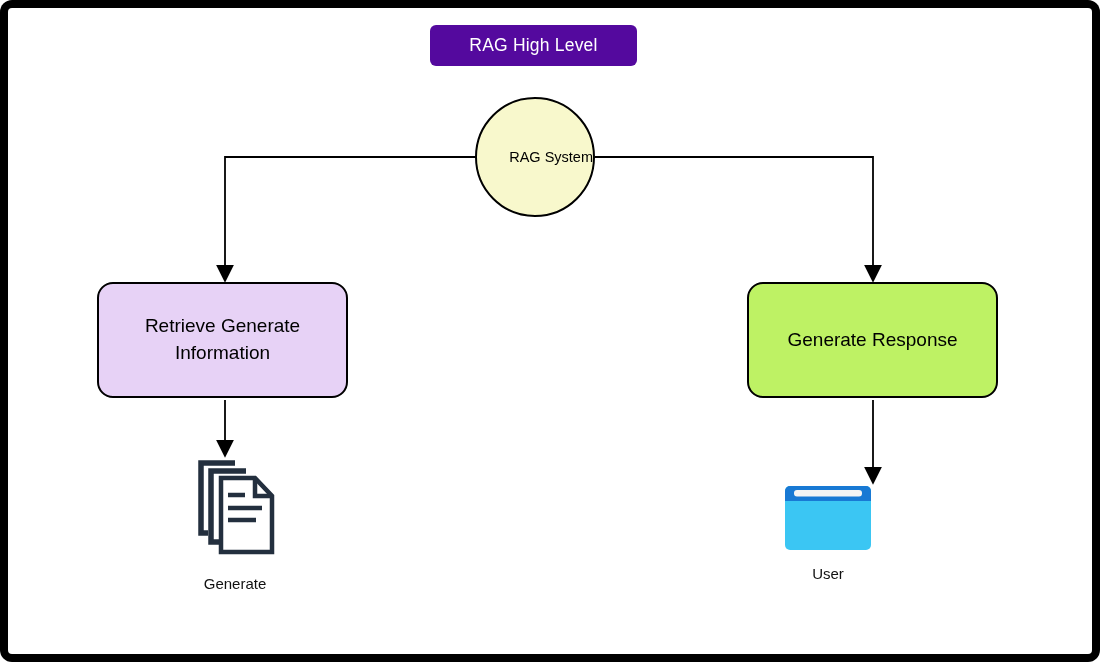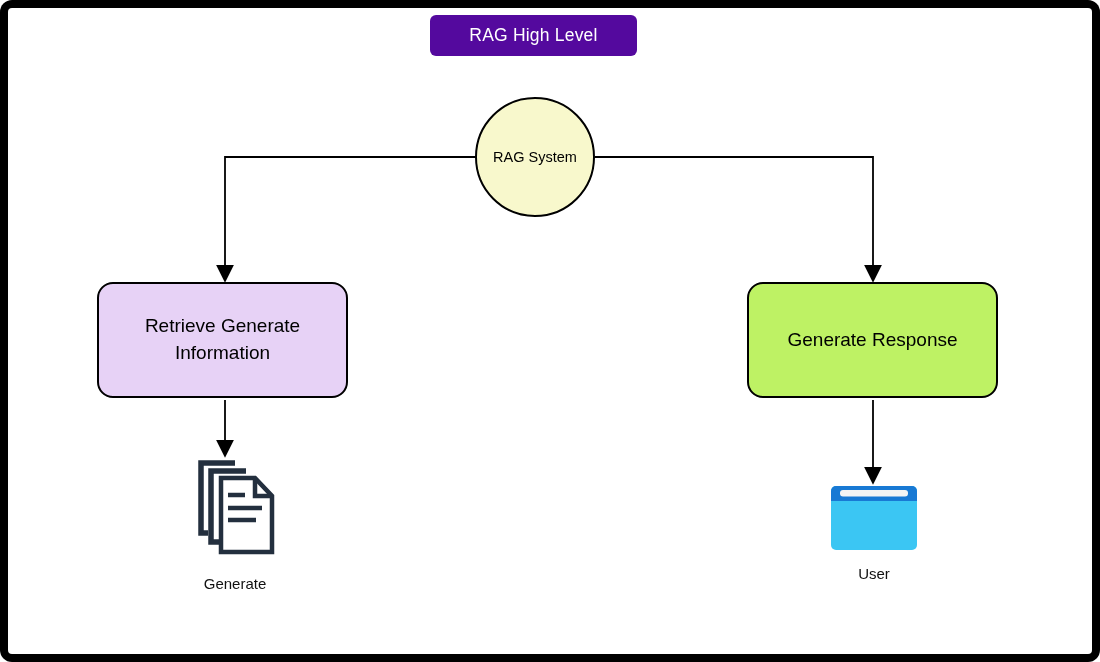--- a/index.html
+++ b/index.html
@@ -28,21 +28,21 @@
   .connectors {
     position: absolute;
     left: 0; top: 0;
     width: 1084px;
     height: 646px;
     pointer-events: none;
   }
   .title-badge {
     position: absolute;
     left: 422px;
-    top: 7px;
+    top: 17px;
     width: 207px;
     height: 41px;
     background: #54099E;
     color: #ffffff;
     border-radius: 6px;
     display: flex;
     align-items: center;
     justify-content: center;
     font-size: 17.5px;
     font-weight: 500;
@@ -84,21 +84,21 @@
   }
   .box-node.left  { left: 89px; }
   .box-node.right { left: 739px; }
   .icon-group {
     position: absolute;
     display: flex;
     flex-direction: column;
     align-items: center;
   }
   .icon-group.documents { left: 152px; top: 450px; width: 150px; }
-  .icon-group.user      { left: 801px; top: 478px; width: 130px; }
+  .icon-group.user      { left: 755px; top: 478px; width: 130px; }
   .icon-label {
     font-size: 15px;
     color: #111111;
     text-align: center;
   }
   .icon-group.documents .icon-label { margin-top: 20px; }
   .icon-group.user .icon-label      { margin-top: 15px; }
 </style>
 </head>
 <body>
@@ -113,21 +113,21 @@
         </marker>
       </defs>
       <path d="M 467 149 H 217 V 272" fill="none" stroke="#000000" stroke-width="1.8" marker-end="url(#arrow)"></path>
       <path d="M 587 149 H 865 V 272" fill="none" stroke="#000000" stroke-width="1.8" marker-end="url(#arrow)"></path>
       <path d="M 217 392 V 447" fill="none" stroke="#000000" stroke-width="1.8" marker-end="url(#arrow)"></path>
       <path d="M 865 392 V 474" fill="none" stroke="#000000" stroke-width="1.8" marker-end="url(#arrow)"></path>
     </svg>
 
     <div class="title-badge" style="background-color: rgb(84, 9, 158);">RAG High Level</div>
 
-    <div class="circle-node" style="background-color: rgb(248, 248, 204);">
+    <div class="circle-node" style="background-color: rgb(248, 248, 204); justify-content: flex-end;">
       <span>RAG System</span>
     </div>
 
     <div class="box-node left" style="background-color: rgb(231, 210, 246);">
       <span>Retrieve Generate Information</span>
     </div>
 
     <div class="box-node right" style="background-color: #bef264;">
       <span>Generate Response</span>
     </div>

